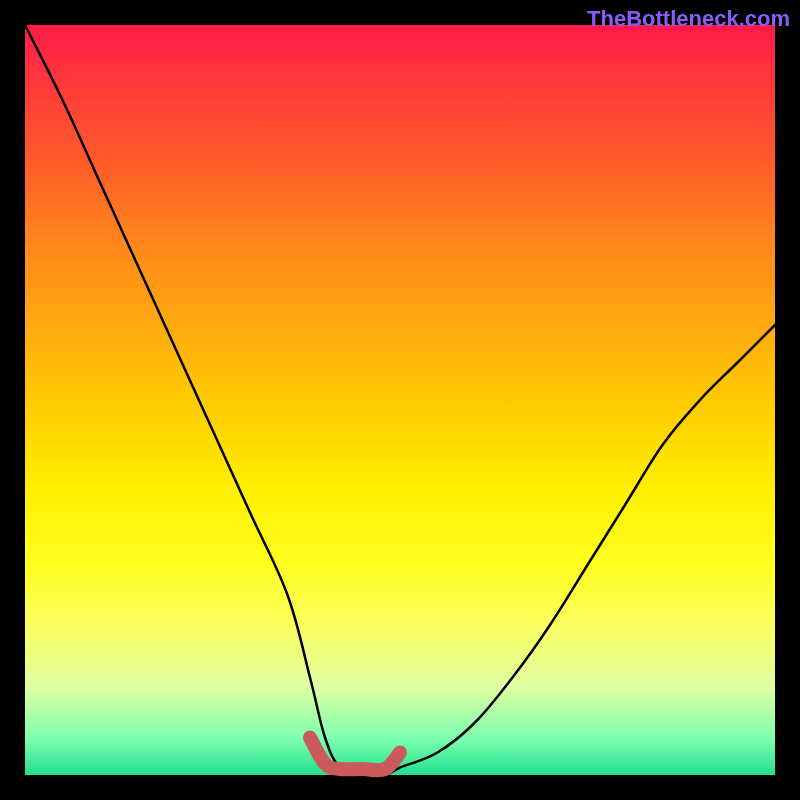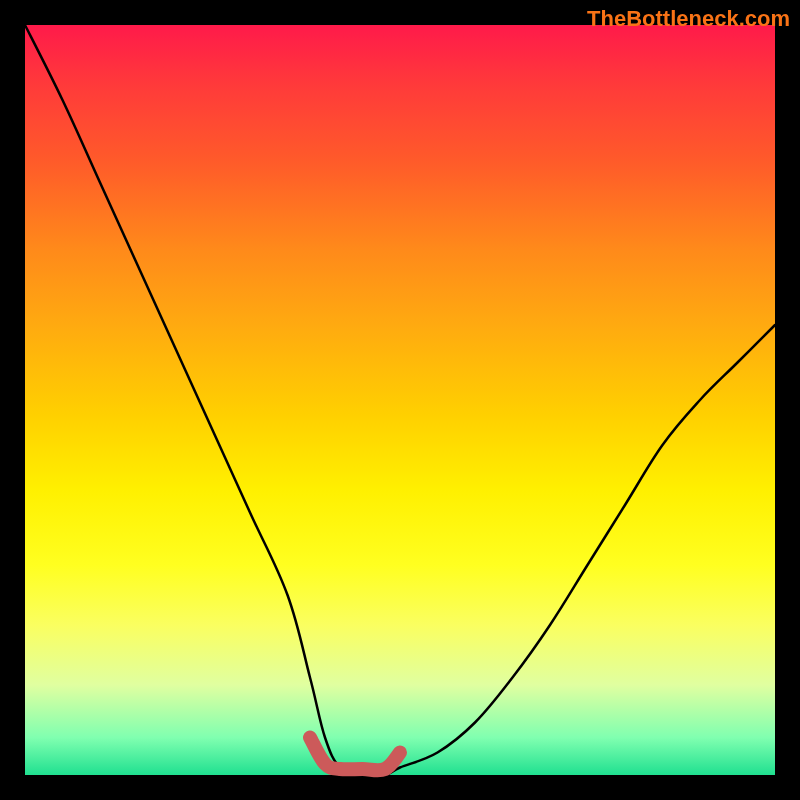--- a/index.html
+++ b/index.html
@@ -33,21 +33,21 @@
       #ffff20 72%,
       #faff60 80%,
       #e0ffa0 88%,
       #80ffb0 95%,
       #20e090 100%);
   }
   .watermark {
     position: absolute;
     top: 6px;
     right: 10px;
-    color: #f97316;
+    color: #8b5cf6;
     font-size: 22px;
     font-weight: bold;
     font-family: Arial, sans-serif;
     z-index: 10;
     text-align: right;
   }
   svg.curve {
     position: absolute;
     left: 0;
     top: 0;

